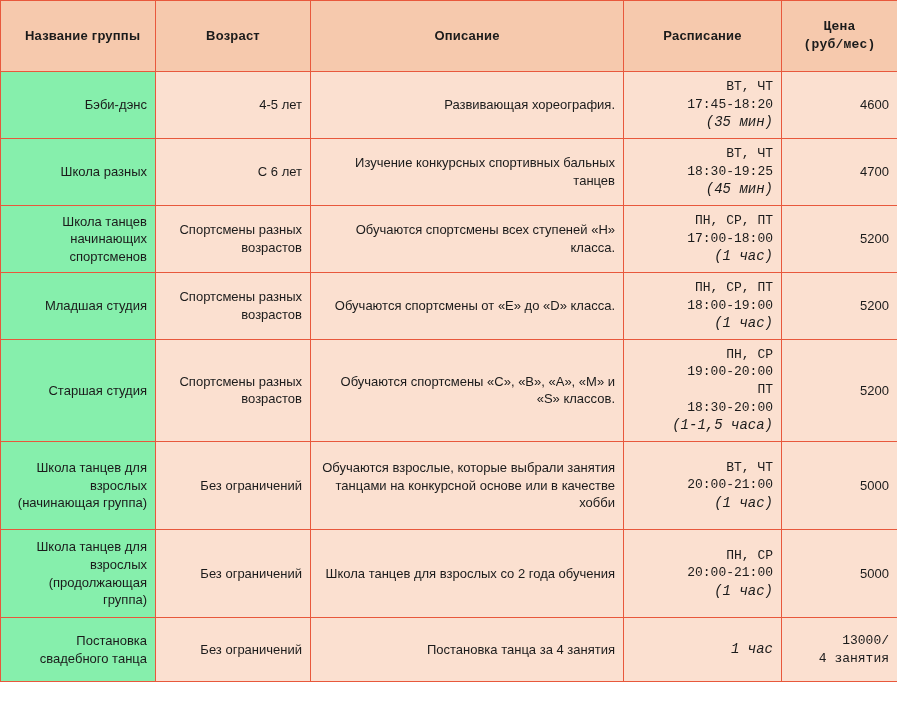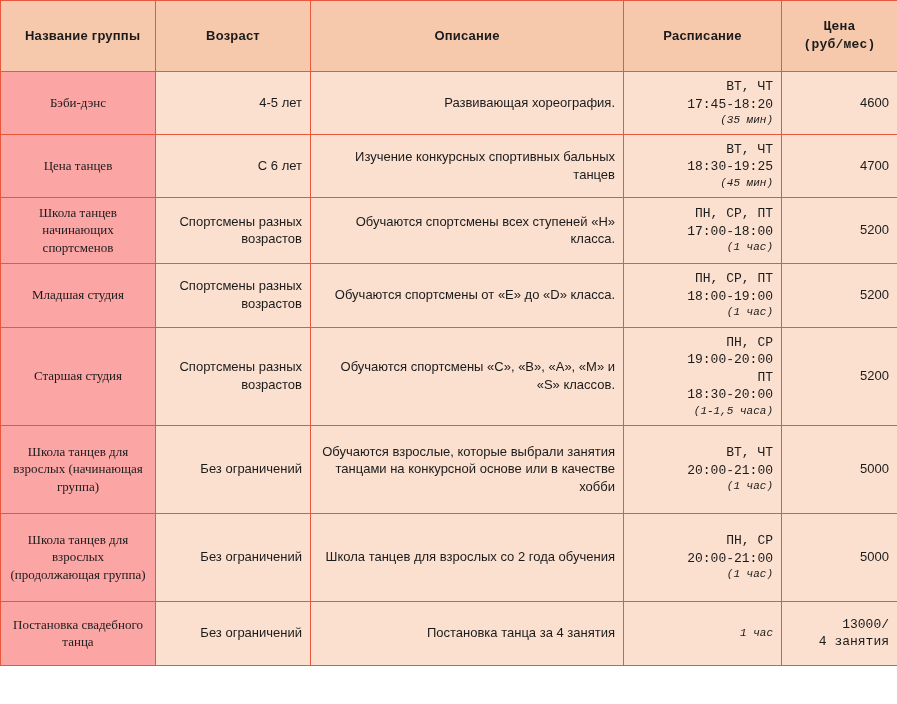--- a/index.html
+++ b/index.html
@@ -41,40 +41,39 @@
     height: 58px;
     font-size: 13.5px;
     letter-spacing: .2px;
   }
   thead th.name-head {
     text-align: left;
     padding-left: 24px;
   }
 
   td.col-name {
-    background: #fca5a5;
-    text-align: center;
+    background: #86efac;
+    text-align: right;
     padding-left: 14px;
     font-size: 13px;
-    font-family: Liberation Serif, serif;
   }
   td.col-age,
   td.col-desc,
   td.col-sched,
   td.col-price {
     background: #fbe0d0;
     text-align: right;
   }
   td.col-desc {
     padding-left: 12px;
     padding-right: 12px;
   }
   .muted-italic {
     font-style: italic;
-    font-size: 11px;
+    font-size: 14px;
   }
   .line { display: block; font-family: Liberation Mono, monospace; }
 </style>
 </head>
 <body>
 
 <table class="schedule">
   <colgroup>
     <col class="c-name">
       <col class="c-age">
@@ -102,21 +101,21 @@
       <td class="col-desc">Развивающая хореография.</td>
       <td class="col-sched">
         <span class="line">ВТ, ЧТ</span>
         <span class="line">17:45-18:20</span>
         <span class="line muted-italic">(35 мин)</span>
       </td>
       <td class="col-price">4600</td>
     </tr>
 
     <tr style="height:60px">
-      <td class="col-name">Цена танцев</td>
+      <td class="col-name">Школа разных</td>
       <td class="col-age">С 6 лет</td>
       <td class="col-desc">Изучение конкурсных спортивных бальных танцев</td>
       <td class="col-sched">
         <span class="line">ВТ, ЧТ</span>
         <span class="line">18:30-19:25</span>
         <span class="line muted-italic">(45 мин)</span>
       </td>
       <td class="col-price">4700</td>
     </tr>
 

